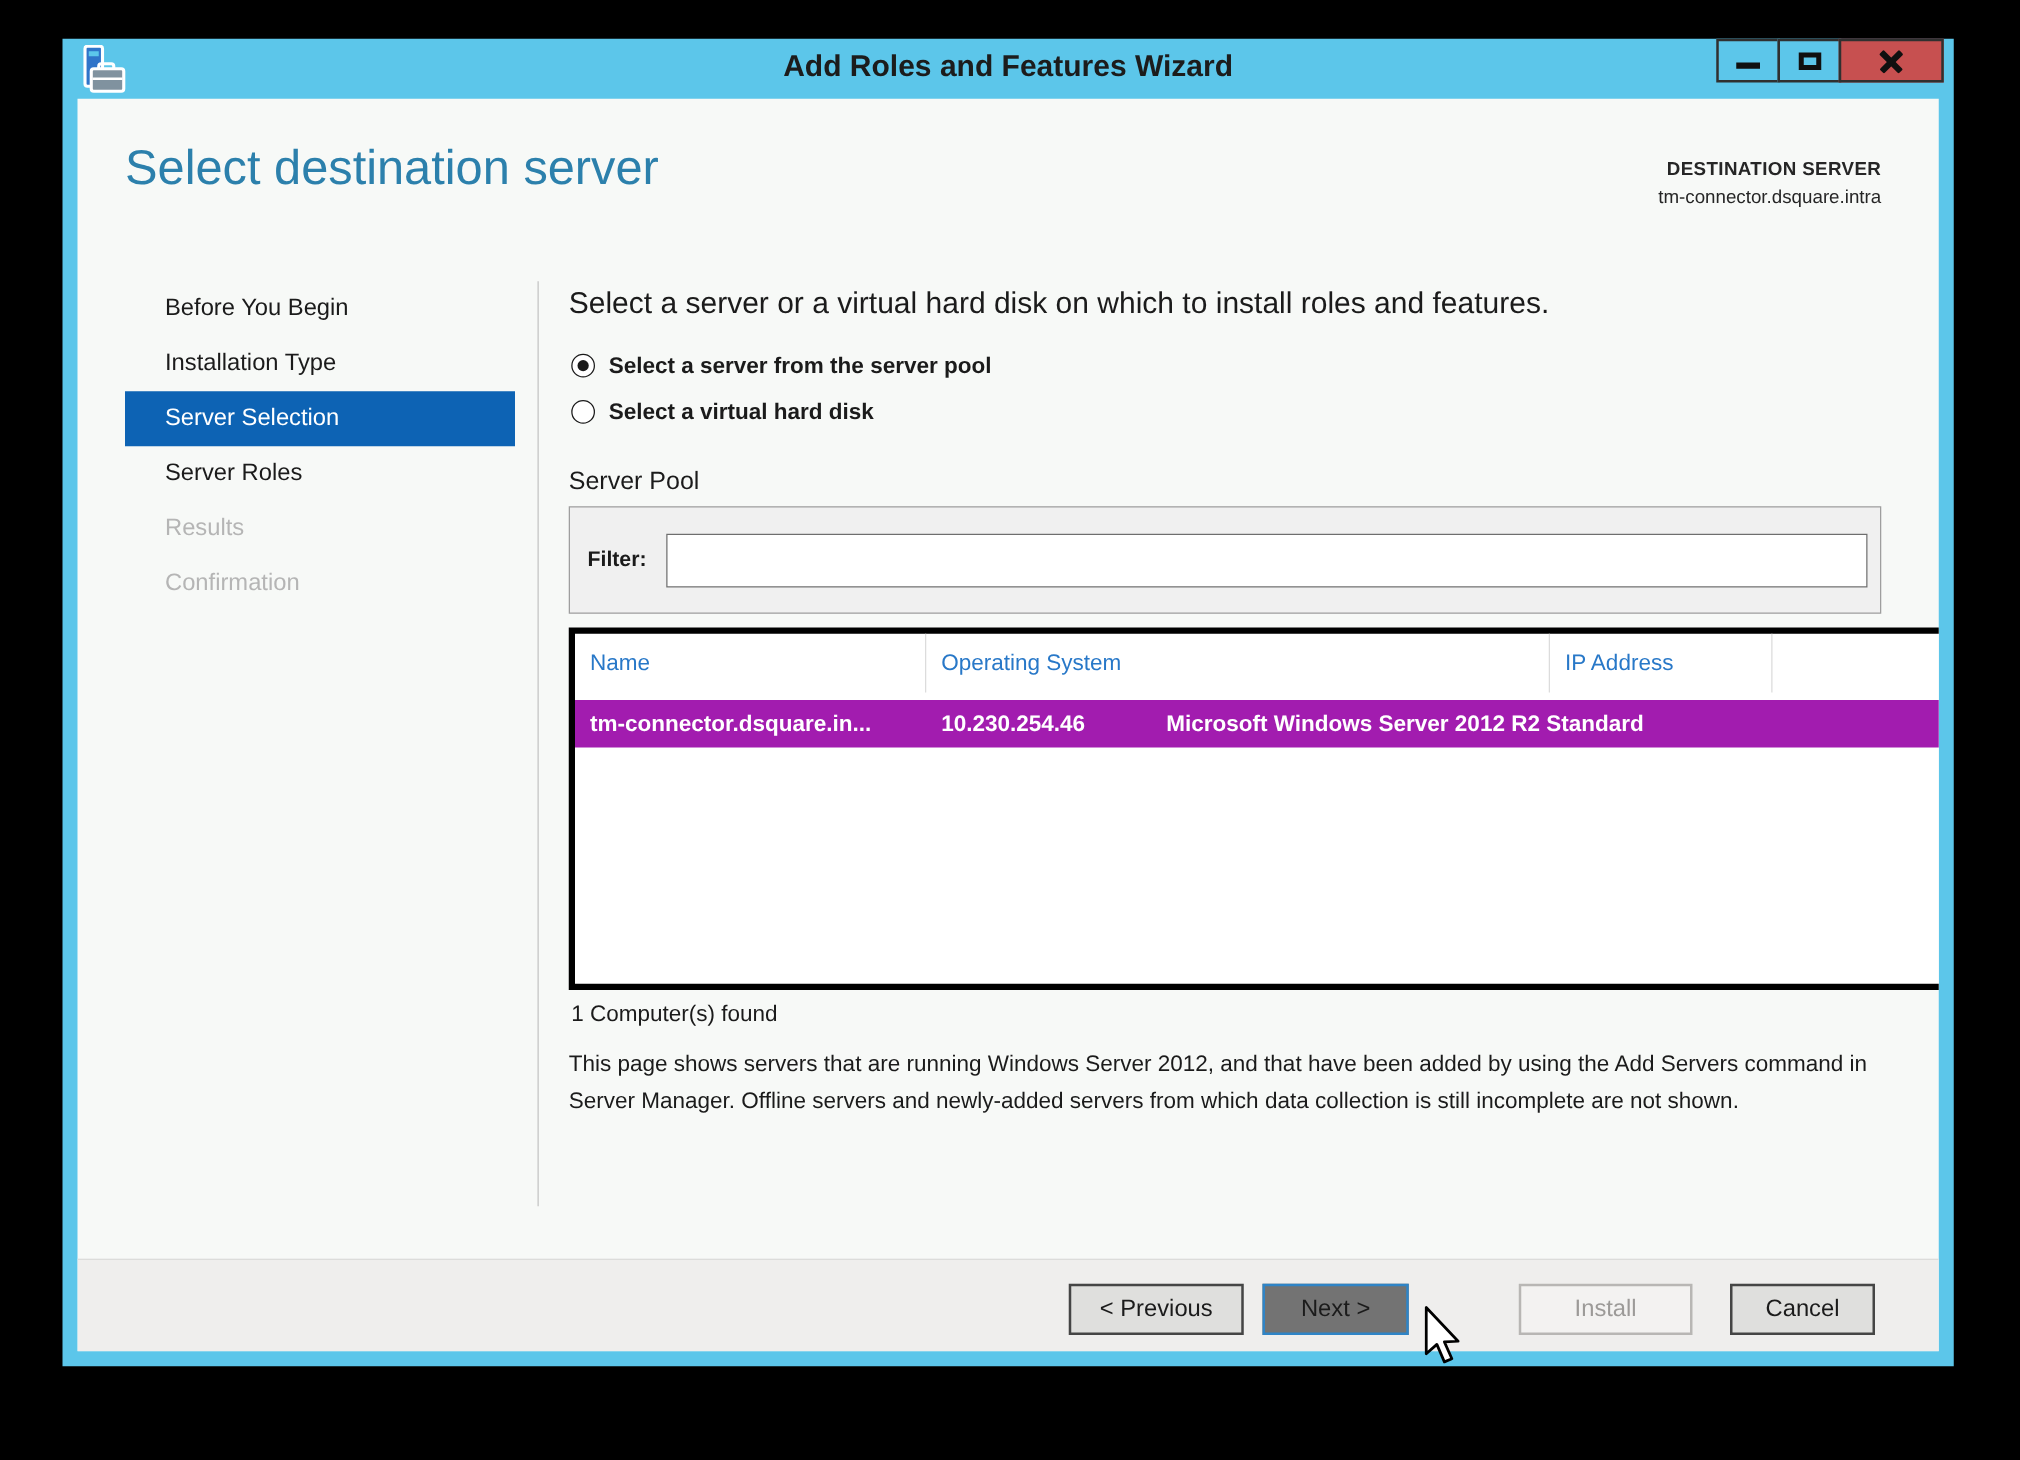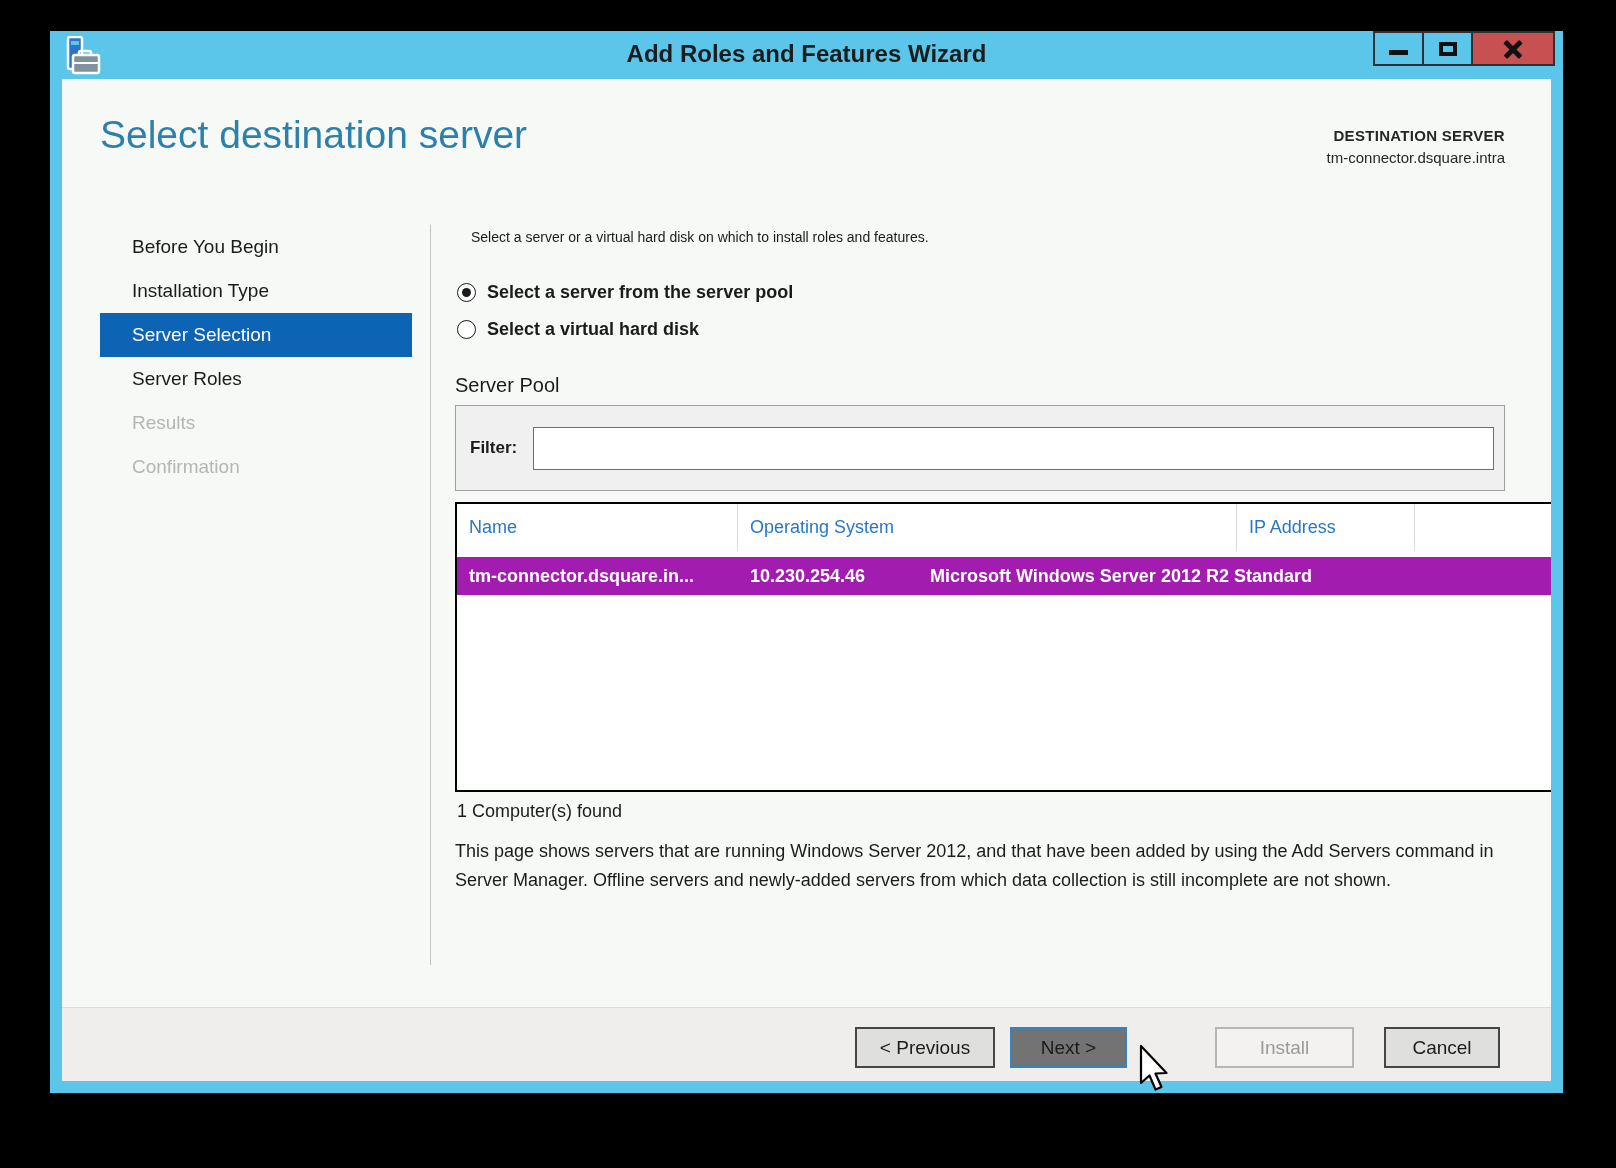--- a/index.html
+++ b/index.html
@@ -34,42 +34,42 @@
   
   .sidebar { position:absolute; left:0; top:146px; width:368px; }
   .side-item { position:relative; height:44px; margin-left:38px; width:312px; padding-left:32px;
                display:flex; align-items:center; font-size:19px; color:#1B1B1B; cursor:default; }
   .side-item.active { background:#0D63B4; color:#FFFFFF; }
   .side-item.disabled { color:#B5B5B5; }
   .side-divider { position:absolute; left:368px; top:146px; width:1px; height:740px; background:#C3C3C3; }
 
   
   .main { position:absolute; left:393px; top:0; width:1050px; }
-  .intro { position:absolute; top:150px; left:16px; font-size:14px; color:#1B1B1B; }
+  .intro { position:absolute; top:150px; left:0; font-size:24px; color:#1B1B1B; }
 
   .radio-row { position:absolute; left:2px; display:flex; align-items:center; gap:11px; cursor:default; }
   .radio-row.r1 { top:203px; } .radio-row.r2 { top:240px; }
   .radio { width:19px; height:19px; border:1.5px solid #1A1A1A; border-radius:50%; background:#fff;
            display:flex; align-items:center; justify-content:center; flex:0 0 auto; }
   .radio .dot { display:none; width:9px; height:9px; border-radius:50%; background:#1A1A1A; }
   .radio.checked .dot { display:block; }
   .radio-label { font-size:18px; font-weight:700; color:#1B1B1B; }
 
   .pool-title { position:absolute; top:295px; left:0; font-size:20px; color:#1B1B1B; }
 
   .filter-panel { position:absolute; top:326px; left:0; width:1050px; height:86px;
                   background:#F0F0F0; border:1px solid #9F9F9F; }
   .filter-label { position:absolute; left:14px; top:0; height:84px; display:flex; align-items:center;
                   font-size:17px; font-weight:700; color:#1B1B1B; }
   .filter-input { position:absolute; left:77px; top:21px; right:10px; height:43px;
                   border:1px solid #6E6E6E; background:#fff; font-size:17px; padding:0 8px;
                   font-family:"Liberation Sans", sans-serif; }
 
   .table { position:absolute; top:423px; left:0; width:1134px; height:290px;
-           background:#FFFFFF; border:2px solid #000000; }
+           background:#FFFFFF; border:5px solid #000000; }
   .thead { position:absolute; top:0; left:0; right:0; height:47px; display:flex; }
   .th { display:flex; align-items:center; padding-left:12px; font-size:18px; color:#2878C8;
         border-right:1px solid #DCDCDC; }
   .th.c1 { width:281px; } .th.c2 { width:178px; } .th.c3 { width:499px; } .th.c4 { flex:1; border-right:none; }
   .trow { position:absolute; top:53px; left:0; right:1px; height:38px; background:#a21caf;
           color:#FFFFFF; display:flex; font-weight:600; font-size:18px; cursor:default; }
   .td { display:flex; align-items:center; padding-left:12px; overflow:hidden; white-space:nowrap; }
   .td.c1 { width:281px; } .td.c2 { width:178px; } .td.c3 { flex:1; padding-left:14px; }
 
   .count { position:absolute; top:722px; left:2px; font-size:18px; color:#1B1B1B; }

